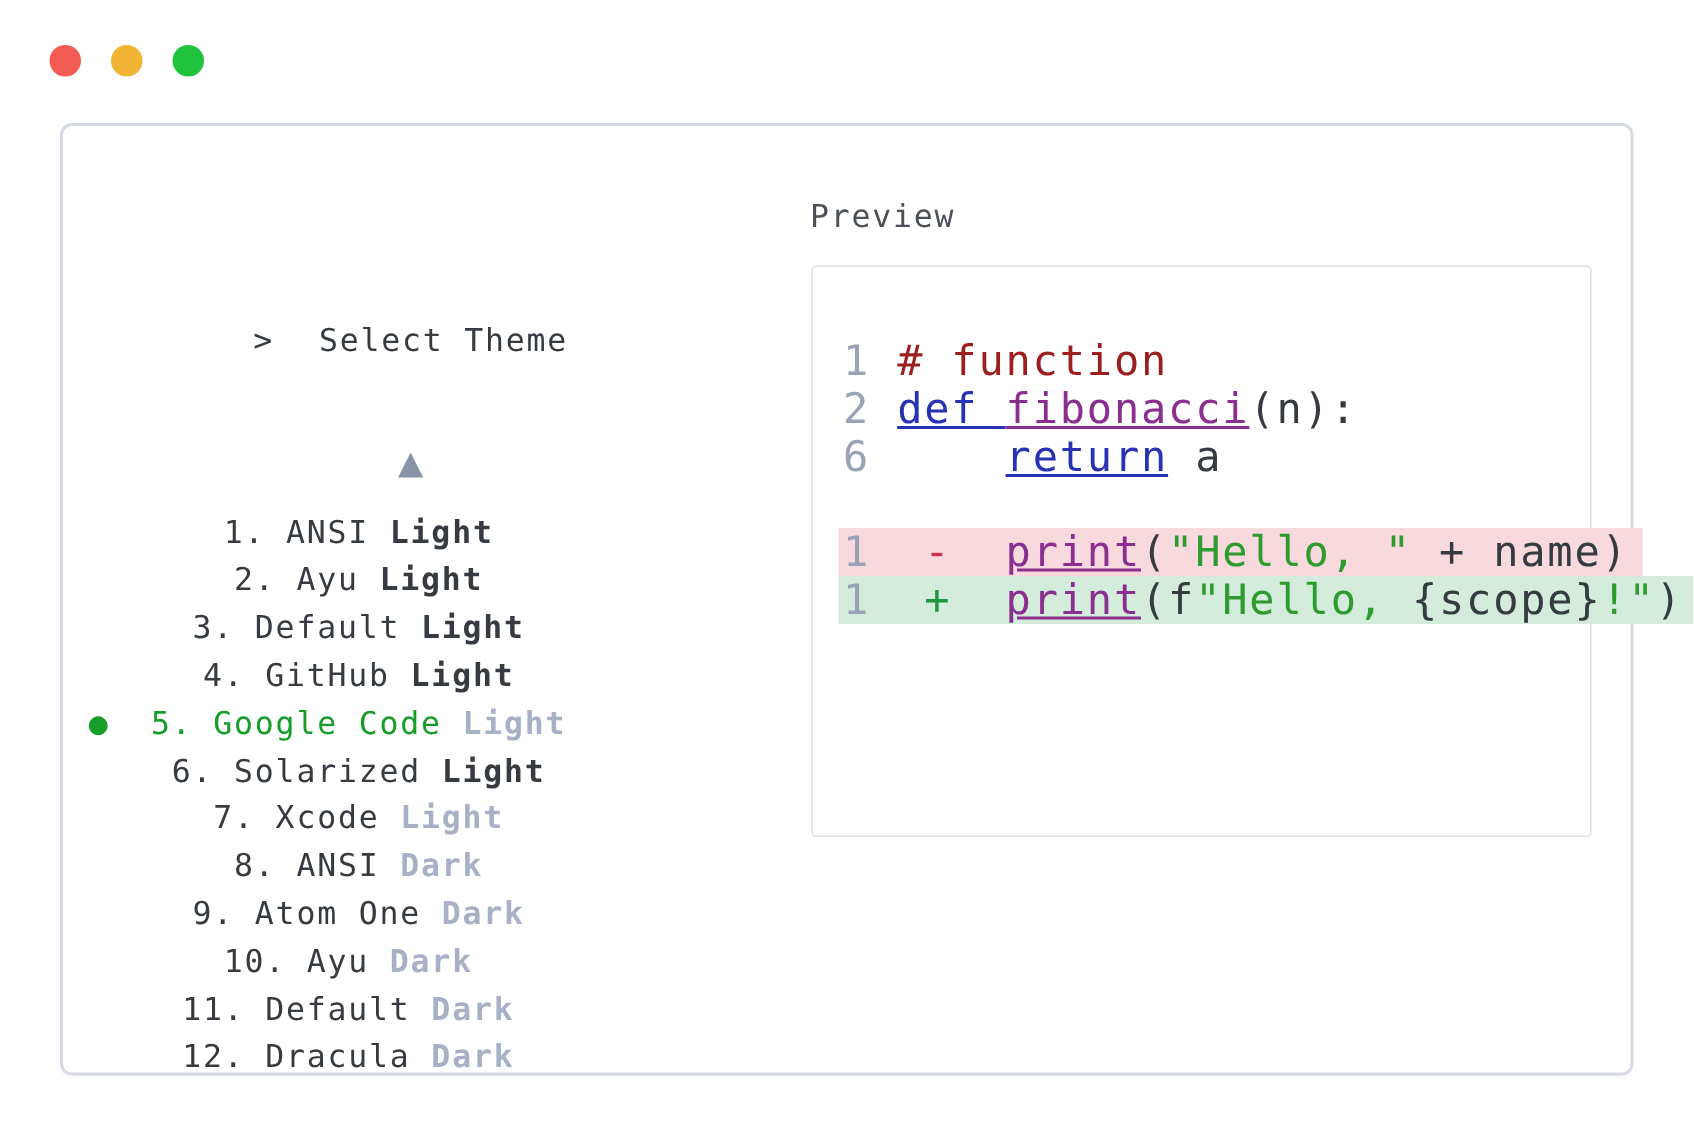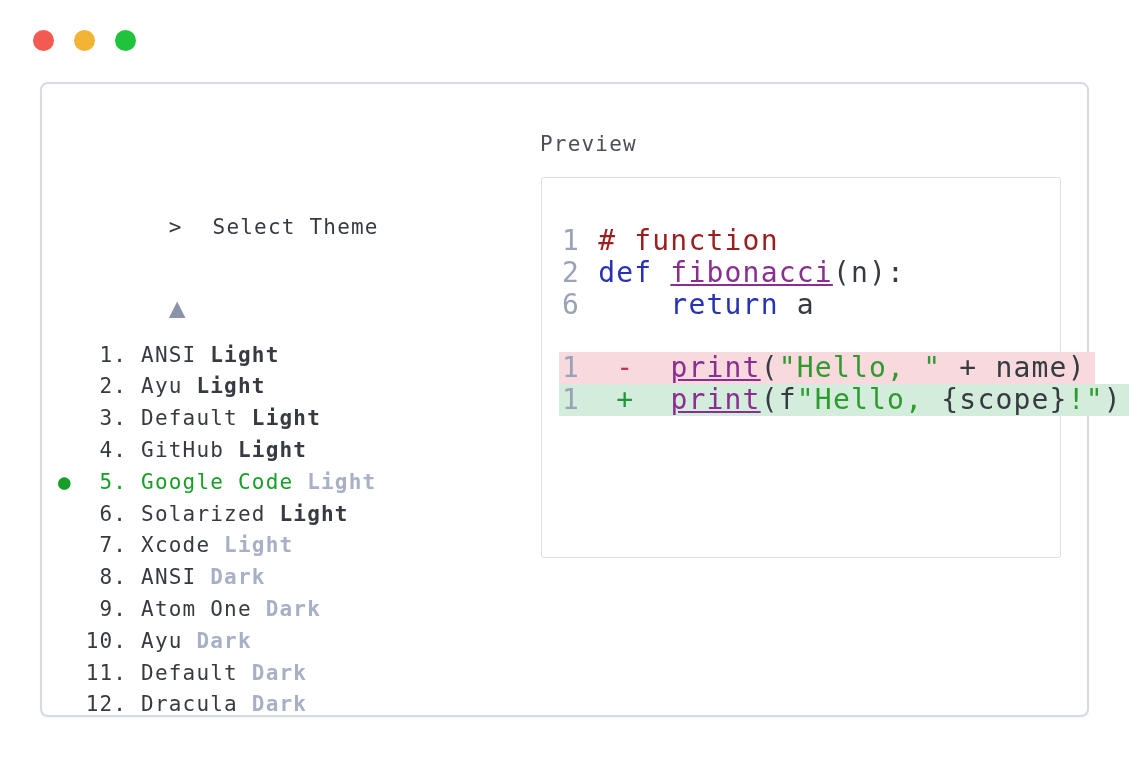--- a/index.html
+++ b/index.html
@@ -11,21 +11,21 @@
   .dot{width:21px;height:21px;border-radius:50%;}
   .dot.close{background:var(--tl-close);}
   .dot.minimize{background:var(--tl-minimize);}
   .dot.zoom{background:var(--tl-zoom);}
 
   
   .window{position:absolute;left:40px;top:82px;width:1049px;height:635px;
           background:#fff;border:2px solid var(--border);border-radius:8px;
           box-shadow:0 1px 2px rgba(30,40,60,0.05);box-sizing:border-box;}
 
-  .mono{font-size:21px;letter-spacing:1.2px;color:var(--text-dark);white-space:pre;}
+  .mono{font-size:21px;letter-spacing:1.2px;color:var(--text-dark);white-space:pre;text-align:center;}
   .row{height:31.8px;line-height:31.8px;white-space:pre;}
 
   .picker-col{position:absolute;left:16px;top:48px;}
   .prompt{color:var(--text-dark);}
   .dialog-title{margin-left:30px;color:var(--text-dark);}
   .arrow{font-size:28px;letter-spacing:0;}
   .arrow.up{color:var(--arrow-dim);}
 
   .item-row{height:31.8px;line-height:31.8px;white-space:pre;cursor:default;}
   .bullet{color:var(--green-accent);}
@@ -42,21 +42,21 @@
                border:1.5px solid var(--box-border);border-radius:3px;background:#fff;
                box-sizing:border-box;}
   .code-area{position:absolute;left:20px;top:47px;}
   .crow{height:31.8px;line-height:31.8px;white-space:pre;font-size:28px;
         letter-spacing:1.2px;color:var(--text-dark);}
   .crow.spacer{width:10px;}
   .crow.diff-del{background:var(--diff-del-bg);width:fit-content;padding:0 9px 0 3px;margin-left:-3px;}
   .crow.diff-add{background:var(--diff-add-bg);width:fit-content;padding:0 9px 0 3px;margin-left:-3px;}
   .lnum{color:var(--muted);}
   .tok-comment{color:var(--comment);}
-  .tok-keyword{color:var(--keyword);}
+  .tok-keyword{color:var(--keyword);text-decoration:underline;}
   .tok-func{color:var(--func);text-decoration:underline;}
   .tok-number{color:var(--number-tok);}
   .tok-string{color:var(--string-tok);}
   .tok-delmark{color:var(--diff-del-marker);}
   .tok-addmark{color:var(--diff-add-marker);}
 </style>
 </head>
 <body>
 
 <div class="stage">

